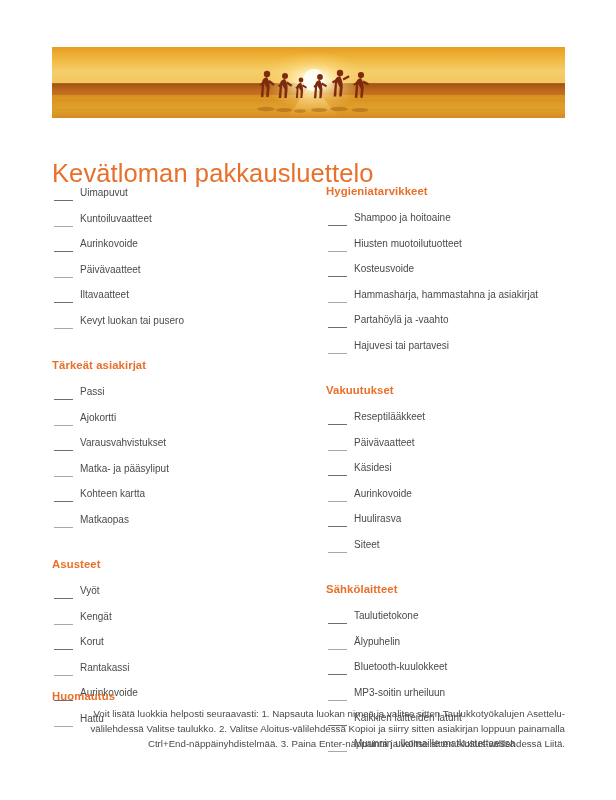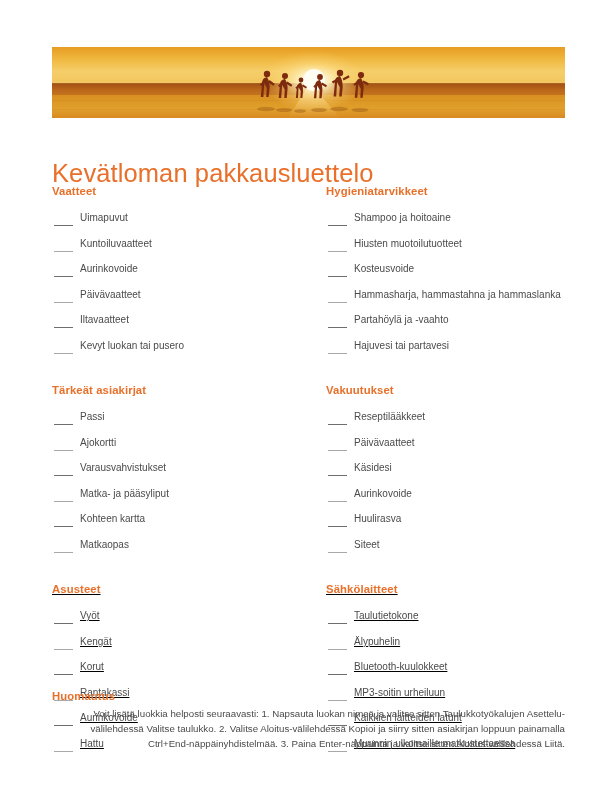--- a/index.html
+++ b/index.html
@@ -62,21 +62,21 @@
     width: 256px;
     box-sizing: border-box;
   }
   .col.right {
     padding-left: 18px;
   }
 
   .section {
     margin-bottom: 21px;
   }
-  .section:last-child { margin-bottom: 0; text-decoration: underline; }
+  .section:last-child { margin-bottom: 0; }
 
   .section-title {
     font-size: 11.3px;
     font-weight: bold;
     color: #E8702A;
     letter-spacing: 0.1px;
     margin-bottom: 13px;
   }
 
   .item {
@@ -234,21 +234,20 @@
     </svg>
   </div>
 
   <h1 class="doc-title">Kevätloman pakkausluettelo</h1>
 
   <div class="columns">
 
     <div class="col left">
 
       <div class="section">
-        <div class="section-title">Vaatteet</div>
         <div class="item">
           <span class="item-rule"></span>
           <span class="item-label">Uimapuvut</span>
         </div>
         <div class="item alt">
           <span class="item-rule"></span>
           <span class="item-label">Kuntoiluvaatteet</span>
         </div>
         <div class="item">
           <span class="item-rule"></span>
@@ -337,21 +336,21 @@
         <div class="item alt">
           <span class="item-rule"></span>
           <span class="item-label">Hiusten muotoilutuotteet</span>
         </div>
         <div class="item">
           <span class="item-rule"></span>
           <span class="item-label">Kosteusvoide</span>
         </div>
         <div class="item alt">
           <span class="item-rule"></span>
-          <span class="item-label">Hammasharja, hammastahna ja hammaslanka</span>
+          <span class="item-label">Hammasharja, hammastahna ja asiakirjat</span>
         </div>
         <div class="item">
           <span class="item-rule"></span>
           <span class="item-label">Partahöylä ja -vaahto</span>
         </div>
         <div class="item alt">
           <span class="item-rule"></span>
           <span class="item-label">Hajuvesi tai partavesi</span>
         </div>
       </div>

